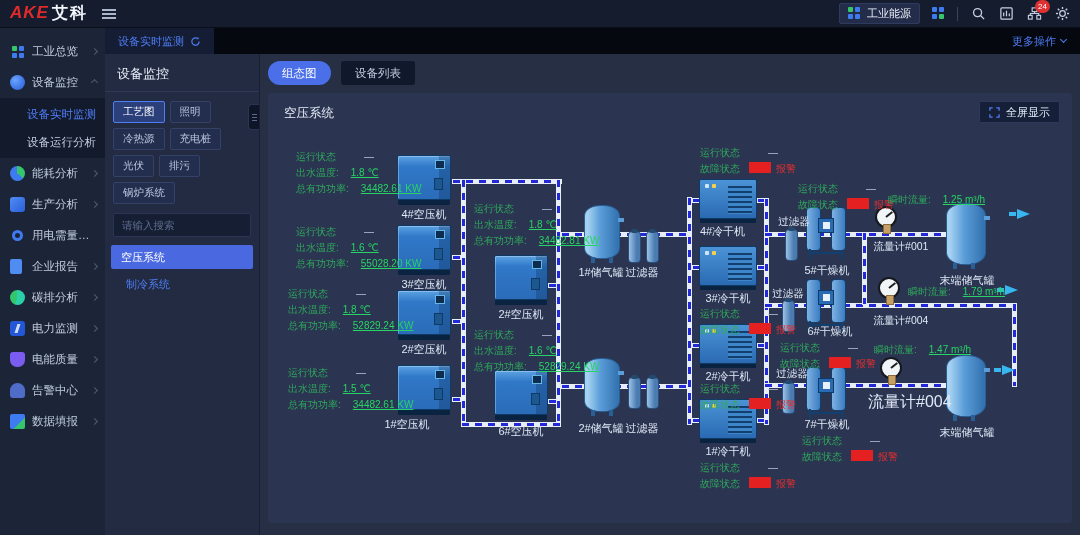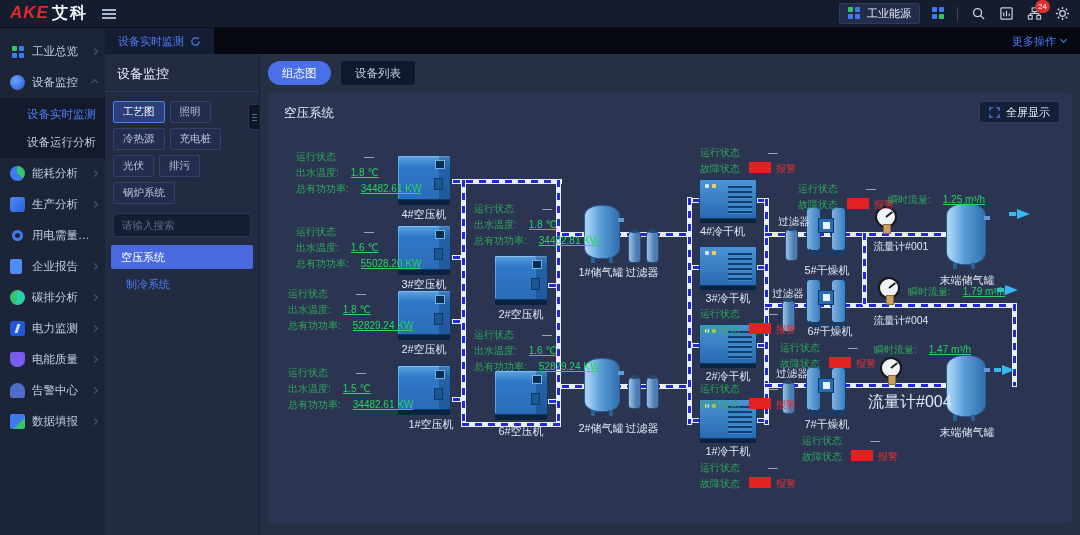--- a/index.html
+++ b/index.html
@@ -378,21 +378,21 @@
           <div class="eq-label" style="left:121px;top:184px;width:70px">3#空压机</div>
           <div class="comp" style="left:129px;top:197px">
               <i class="cwin"></i>
               <i class="cpanel"></i>
             </div>
           <div class="eq-label" style="left:121px;top:249px;width:70px">2#空压机</div>
           <div class="comp" style="left:129px;top:272px">
               <i class="cwin"></i>
               <i class="cpanel"></i>
             </div>
-          <div class="eq-label" style="left:128px;top:324px;width:70px">1#空压机</div>
+          <div class="eq-label" style="left:104px;top:324px;width:70px">1#空压机</div>
           <div class="comp" style="left:226px;top:162px">
               <i class="cwin"></i>
               <i class="cpanel"></i>
             </div>
           <div class="eq-label" style="left:218px;top:214px;width:70px">2#空压机</div>
           <div class="comp" style="left:226px;top:277px">
               <i class="cwin"></i>
               <i class="cpanel"></i>
             </div>
           <div class="eq-label" style="left:218px;top:331px;width:70px">6#空压机</div>

